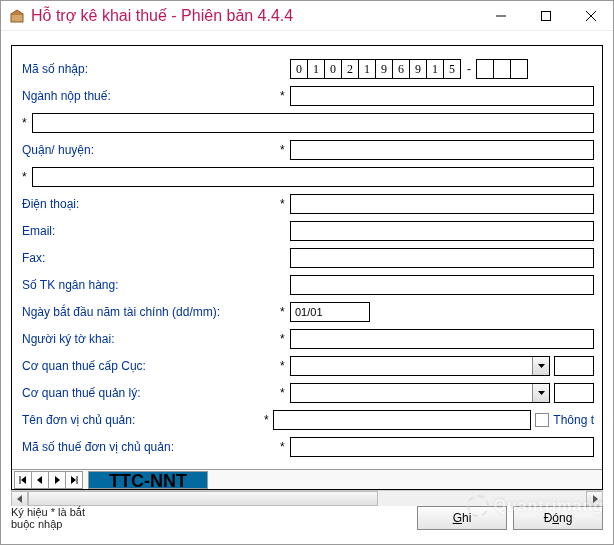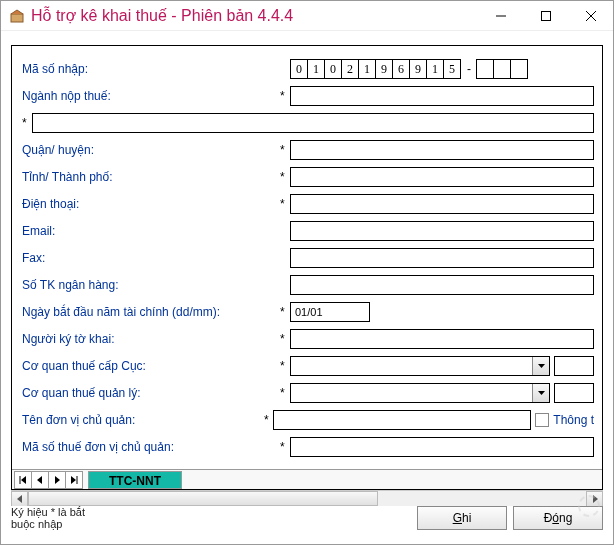--- a/index.html
+++ b/index.html
@@ -26,21 +26,21 @@
 .combo-btn { width: 17px; border-left: 1px solid #888; background: linear-gradient(#f8f8f8,#ddd); display: flex; align-items: center; justify-content: center; }
 .tax-boxes { display: flex; align-items: center; gap: 0; }
 .tbox { width: 18px; height: 20px; border: 1px solid #000; margin-left: -1px; text-align: center; line-height: 18px; font-size: 12px; font-family: Tahoma; background: #fff; }
 .tbox:first-child { margin-left: 0; }
 .tdash { padding: 0 6px; font-size: 12px; }
 .chk { width: 14px; height: 14px; border: 1px solid #888; background: #fff; display: inline-block; flex-shrink: 0; }
 .chklabel { font-size: 12px; color: #003399; white-space: nowrap; overflow: hidden; }
 .tabbar { height: 21px; border-top: 1px solid #999; background: #f8f8f8; display: flex; align-items: center; }
 .navset { display: flex; padding: 0 2px; }
 .navbtn { width: 18px; height: 18px; border: 1px solid #999; background: #fff; display: flex; align-items: center; justify-content: center; margin-right: -1px; font-size: 8px; }
-.tab { padding: 0 20px; height: 18px; line-height: 18px; background: #14b8a6; border: 1px solid #999; margin-left: 4px; font-size: 12px; font-weight: bold; color: #000; }
+.tab { padding: 0 20px; height: 18px; line-height: 18px; background: #0369a1; border: 1px solid #999; margin-left: 4px; font-size: 18px; font-weight: bold; color: #000; }
 .bottom-bar { height: 38px; display: flex; padding: 0 10px; }
 .note { flex: 1; font-size: 11px; line-height: 12px; color: #222; }
 .btn { width: 90px; height: 24px; border: 1px solid #888; background: linear-gradient(#fdfdfd,#e5e5e5); font-family: inherit; font-size: 12px; margin-left: 6px; cursor: pointer; }
 .btn u { text-decoration: underline; }
 .watermark { position: absolute; right: 10px; bottom: 28px; opacity: 0.4; color: #fff; font-size: 16px; font-weight: bold; letter-spacing: 1px; text-shadow: 0 0 3px #999; pointer-events: none; display: flex; align-items: center; }
 .wmlogo { width: 22px; height: 22px; border: 2px dashed #ccc; border-radius: 50%; display: inline-block; margin-right: 4px; }
 .hscroll { height: 17px; border-top: 1px solid #ccc; background: #f0f0f0; display: flex; }
 .hsc-btn { width: 17px; border: 1px solid #bbb; background: linear-gradient(#f8f8f8,#e0e0e0); display: flex; align-items: center; justify-content: center; }
 .hsc-track { flex: 1; background: #f0f0f0; position: relative; }
 .hsc-thumb { position: absolute; left: 0; top: 0; width: 350px; height: 15px; border: 1px solid #bbb; background: linear-gradient(#f8f8f8,#e0e0e0); }
@@ -119,21 +119,20 @@
 
         <div class="row">
           <div class="label">Quận/ huyện:</div>
           <div class="star">*</div>
           <div class="field">
               <input class="txt" value="" style="">
             </div>
         </div>
 
         <div class="row">
-          <div class="label">Tỉnh/ Thành phố:</div>
           <div class="star">*</div>
           <div class="field">
               <input class="txt" value="" style="">
             </div>
         </div>
 
         <div class="row">
           <div class="label">Điện thoại:</div>
           <div class="star">*</div>
           <div class="field">
@@ -282,14 +281,15 @@
   <div class="bottom-bar">
     <div class="note">
       <span>Ký hiệu * là bắt</span><br><span>buộc nhập</span>
     </div>
     <button class="btn"><u>G</u><span>hi</span></button>
     <button class="btn"><span>Đ</span><u>ó</u><span>ng</span></button>
   </div>
 
   <div class="watermark">
     <span class="wmlogo"></span>
+    <span>Quantrimang</span>
   </div>
 </div>
 
 </body></html>

